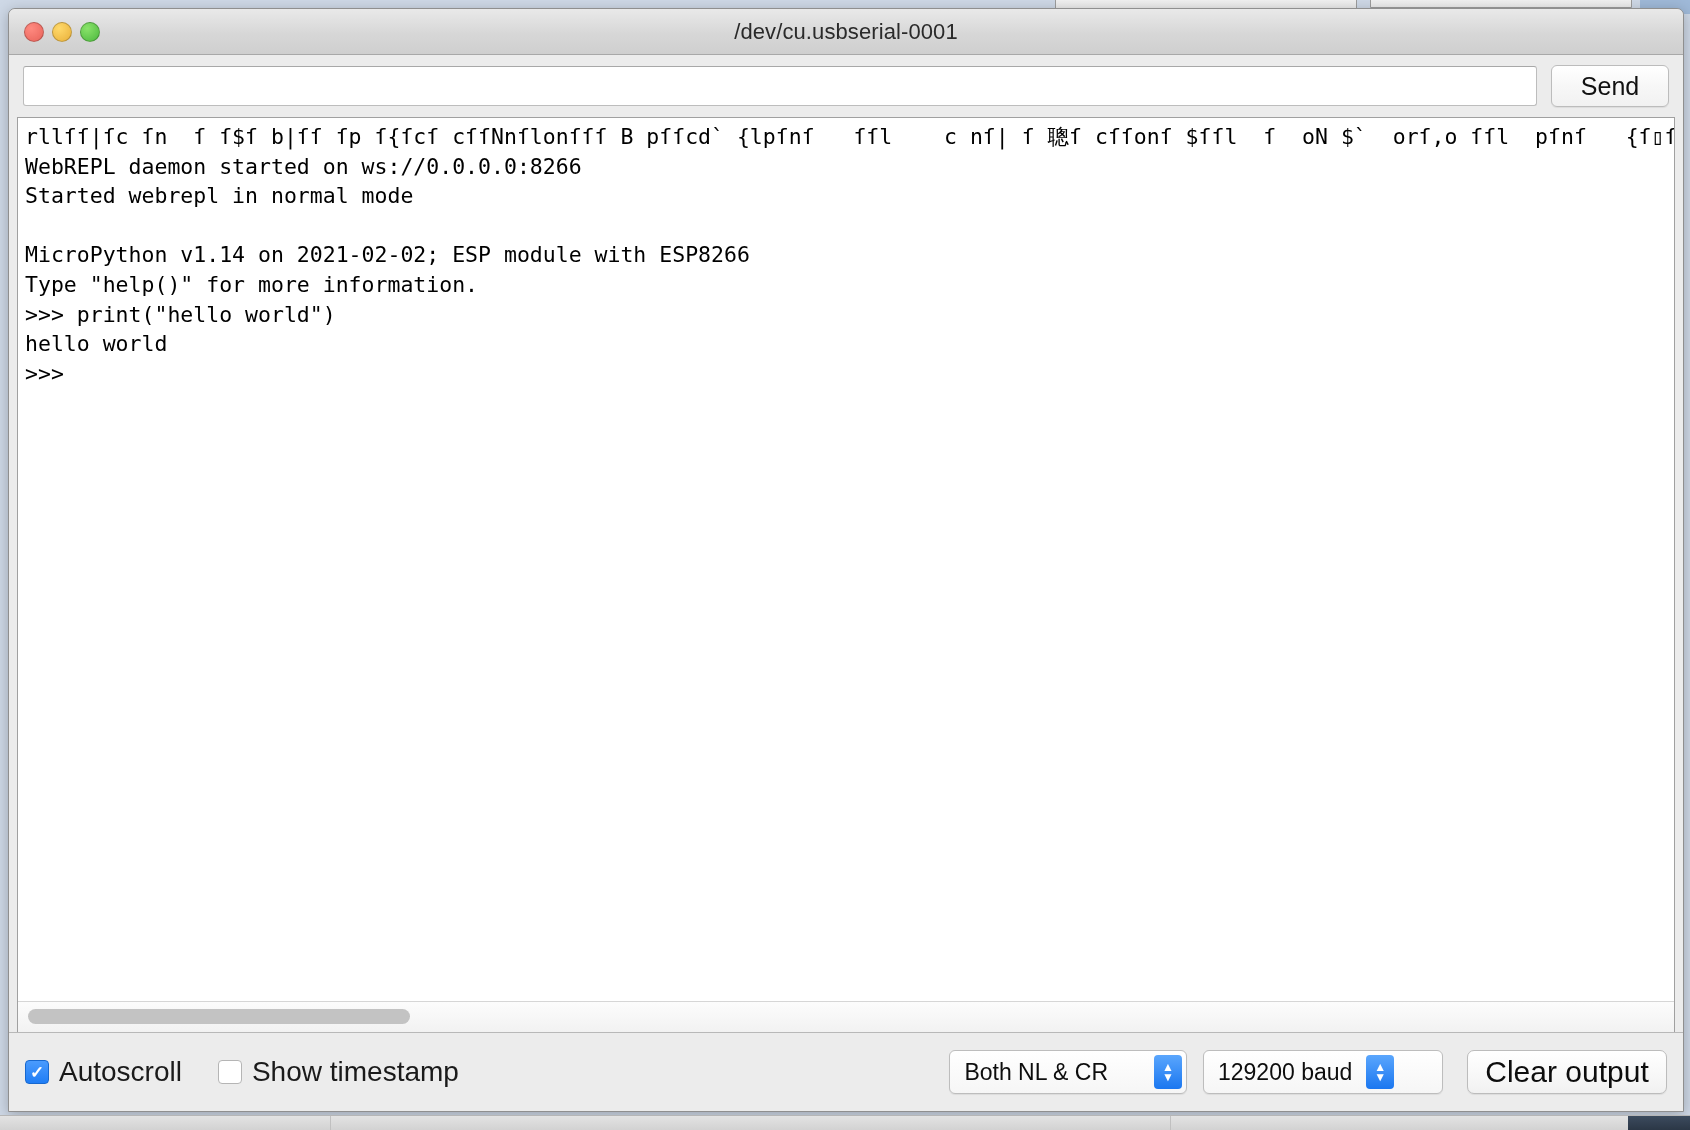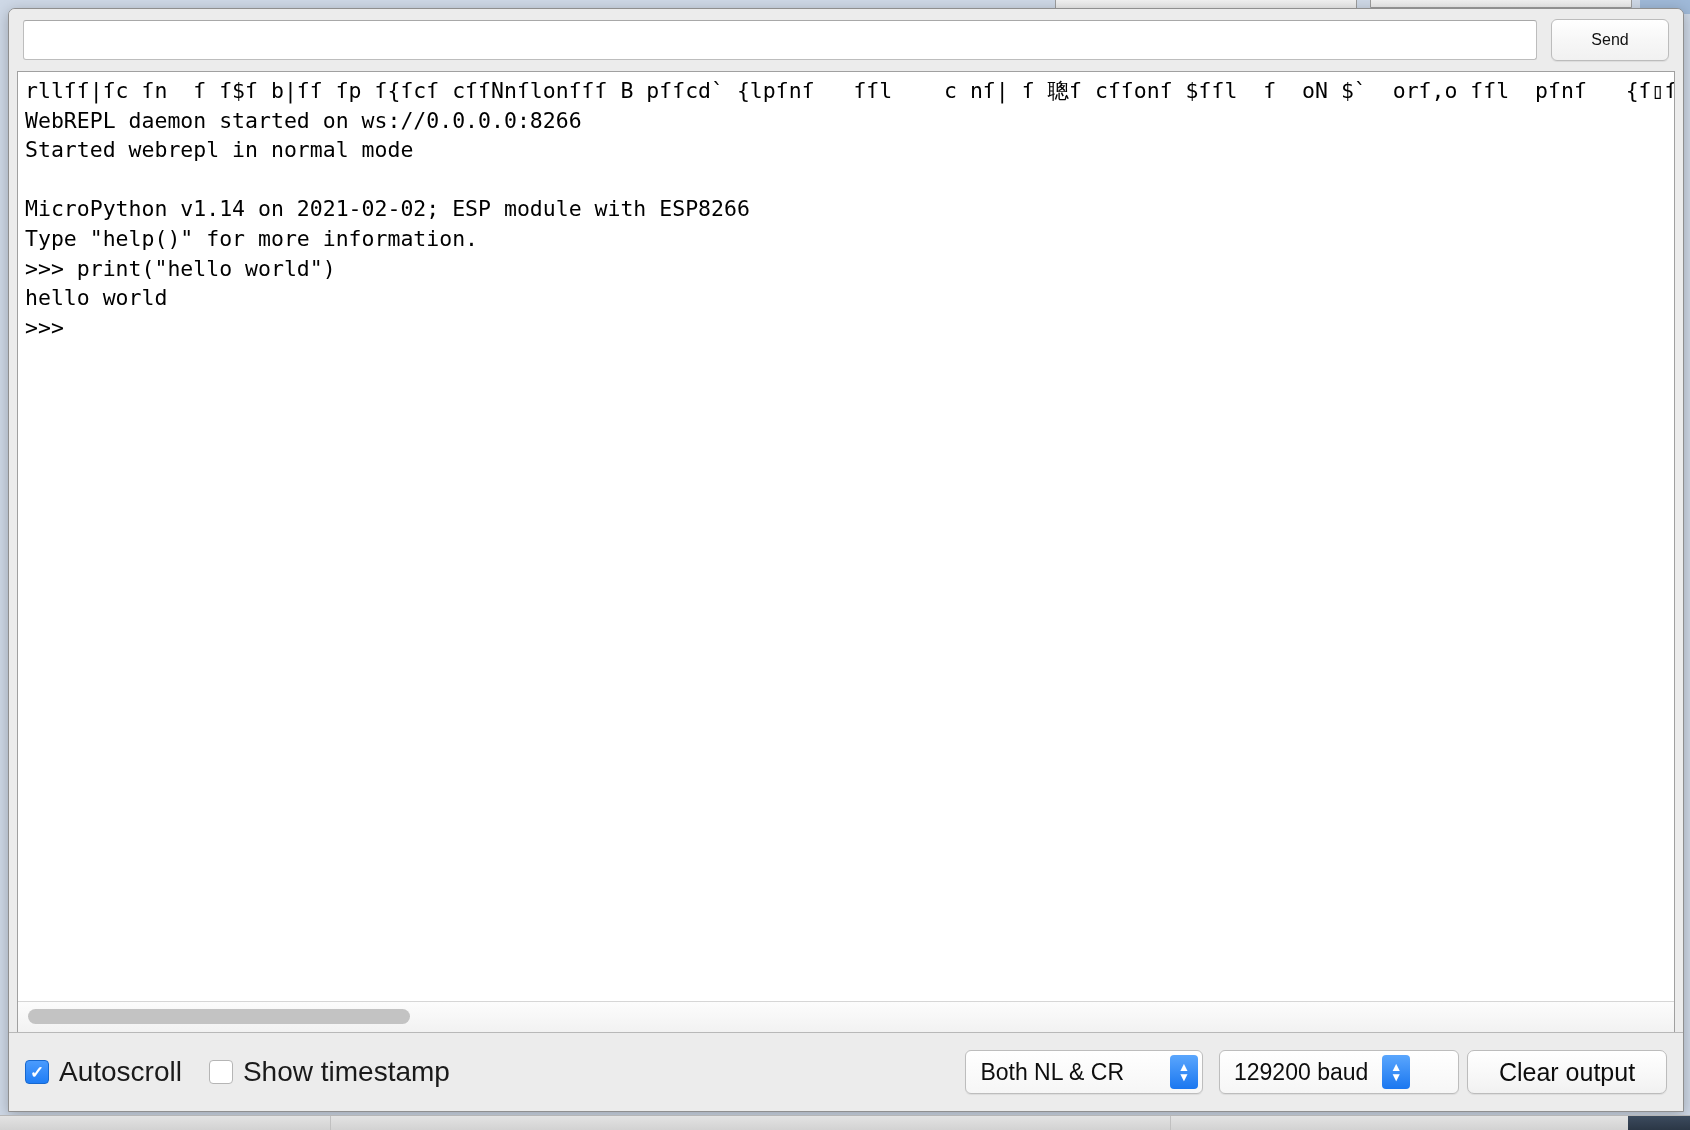--- a/index.html
+++ b/index.html
@@ -131,21 +131,21 @@
     outline: none;
     color: #111;
   }
   #send-button {
     flex: 0 0 auto;
     min-width: 118px;
     height: 42px;
     background: linear-gradient(to bottom, #ffffff 0%, #f7f7f7 50%, #f1f1f1 100%);
     border: 1px solid #bcbcbc;
     border-radius: 6px;
-    font-size: 16px;
+    font-size: 25px;
     color: #111;
     font-family: "Liberation Sans", sans-serif;
     cursor: default;
     box-shadow: 0 1px 1px rgba(0,0,0,0.07);
   }
 
   
   #output-wrap {
     flex: 1 1 auto;
     margin: 0 8px 0 8px;
@@ -220,21 +220,21 @@
     color: #ffffff;
     font-size: 17px;
     line-height: 1;
     font-weight: bold;
   }
   .check-label {
     font-size: 28px;
     color: #1a1a1a;
     font-family: "Liberation Sans", sans-serif;
   }
-  #show-timestamp-group { margin-left: 27px; }
+  #show-timestamp-group { margin-left: 36px; }
 
   #bottom-spacer { flex: 1 1 auto; }
 
   .popup-button {
     position: relative;
     height: 42px;
     background: linear-gradient(to bottom, #ffffff, #f6f6f6);
     border: 1px solid #bdbdbd;
     border-radius: 6px;
     display: flex;
@@ -262,44 +262,52 @@
     justify-content: center;
     flex: 0 0 auto;
     color: #fff;
     font-size: 12px;
     line-height: 10px;
   }
   #newline-select { min-width: 232px; gap: 32px; }
   #baud-select { min-width: 238px; }
 
   #clear-output-button {
-    margin-left: 8px;
+    margin-left: 24px;
     height: 44px;
     min-width: 200px;
     background: linear-gradient(to bottom, #ffffff 0%, #f8f8f8 55%, #f1f1f1 100%);
     border: 1px solid #bcbcbc;
     border-radius: 7px;
-    font-size: 25px;
+    font-size: 30px;
     color: #0d0d0d;
     font-family: "Liberation Sans", sans-serif;
     cursor: default;
     box-shadow: 0 1px 1px rgba(0,0,0,0.07);
   }
 </style>
 </head>
 <body>
 
 <div id="desktop">
 
   <div class="bg-window" id="bg-win-top-a"></div>
   <div class="bg-window" id="bg-win-top-b"></div>
   <div id="bg-win-top-blue"></div>
 
   <div id="serial-window">
 
+    <div id="titlebar">
+      <div id="traffic-lights">
+        <div class="light close"></div>
+        <div class="light min"></div>
+        <div class="light max"></div>
+      </div>
+      <div id="window-title">/dev/cu.usbserial-0001</div>
+    </div>
 
     <div id="send-row">
       <input id="command-input" type="text" placeholder="" style="">
       <button id="send-button">Send</button>
     </div>
 
     <div id="output-wrap">
       <div id="output-console"><div class="line">rllſſ|ſc ſn  ſ ſ$ſ b|ſſ ſp ſ{ſcſ cſſNnſlonſſſ B pſſcd` {lpſnſ   ſſl    c nſ| ſ 聰ſ cſſonſ $ſſl  ſ  oN $`  orſ‚o ſſl  pſnſ   {ſ▯ſ</div><div class="line">WebREPL daemon started on ws://0.0.0.0:8266</div><div class="line">Started webrepl in normal mode</div><div class="line">&nbsp;</div><div class="line">MicroPython v1.14 on 2021-02-02; ESP module with ESP8266</div><div class="line">Type "help()" for more information.</div><div class="line">&gt;&gt;&gt; print("hello world")</div><div class="line">hello world</div><div class="line">&gt;&gt;&gt; </div></div>
       <div id="hscroll-track">
         <div id="hscroll-thumb"></div>

